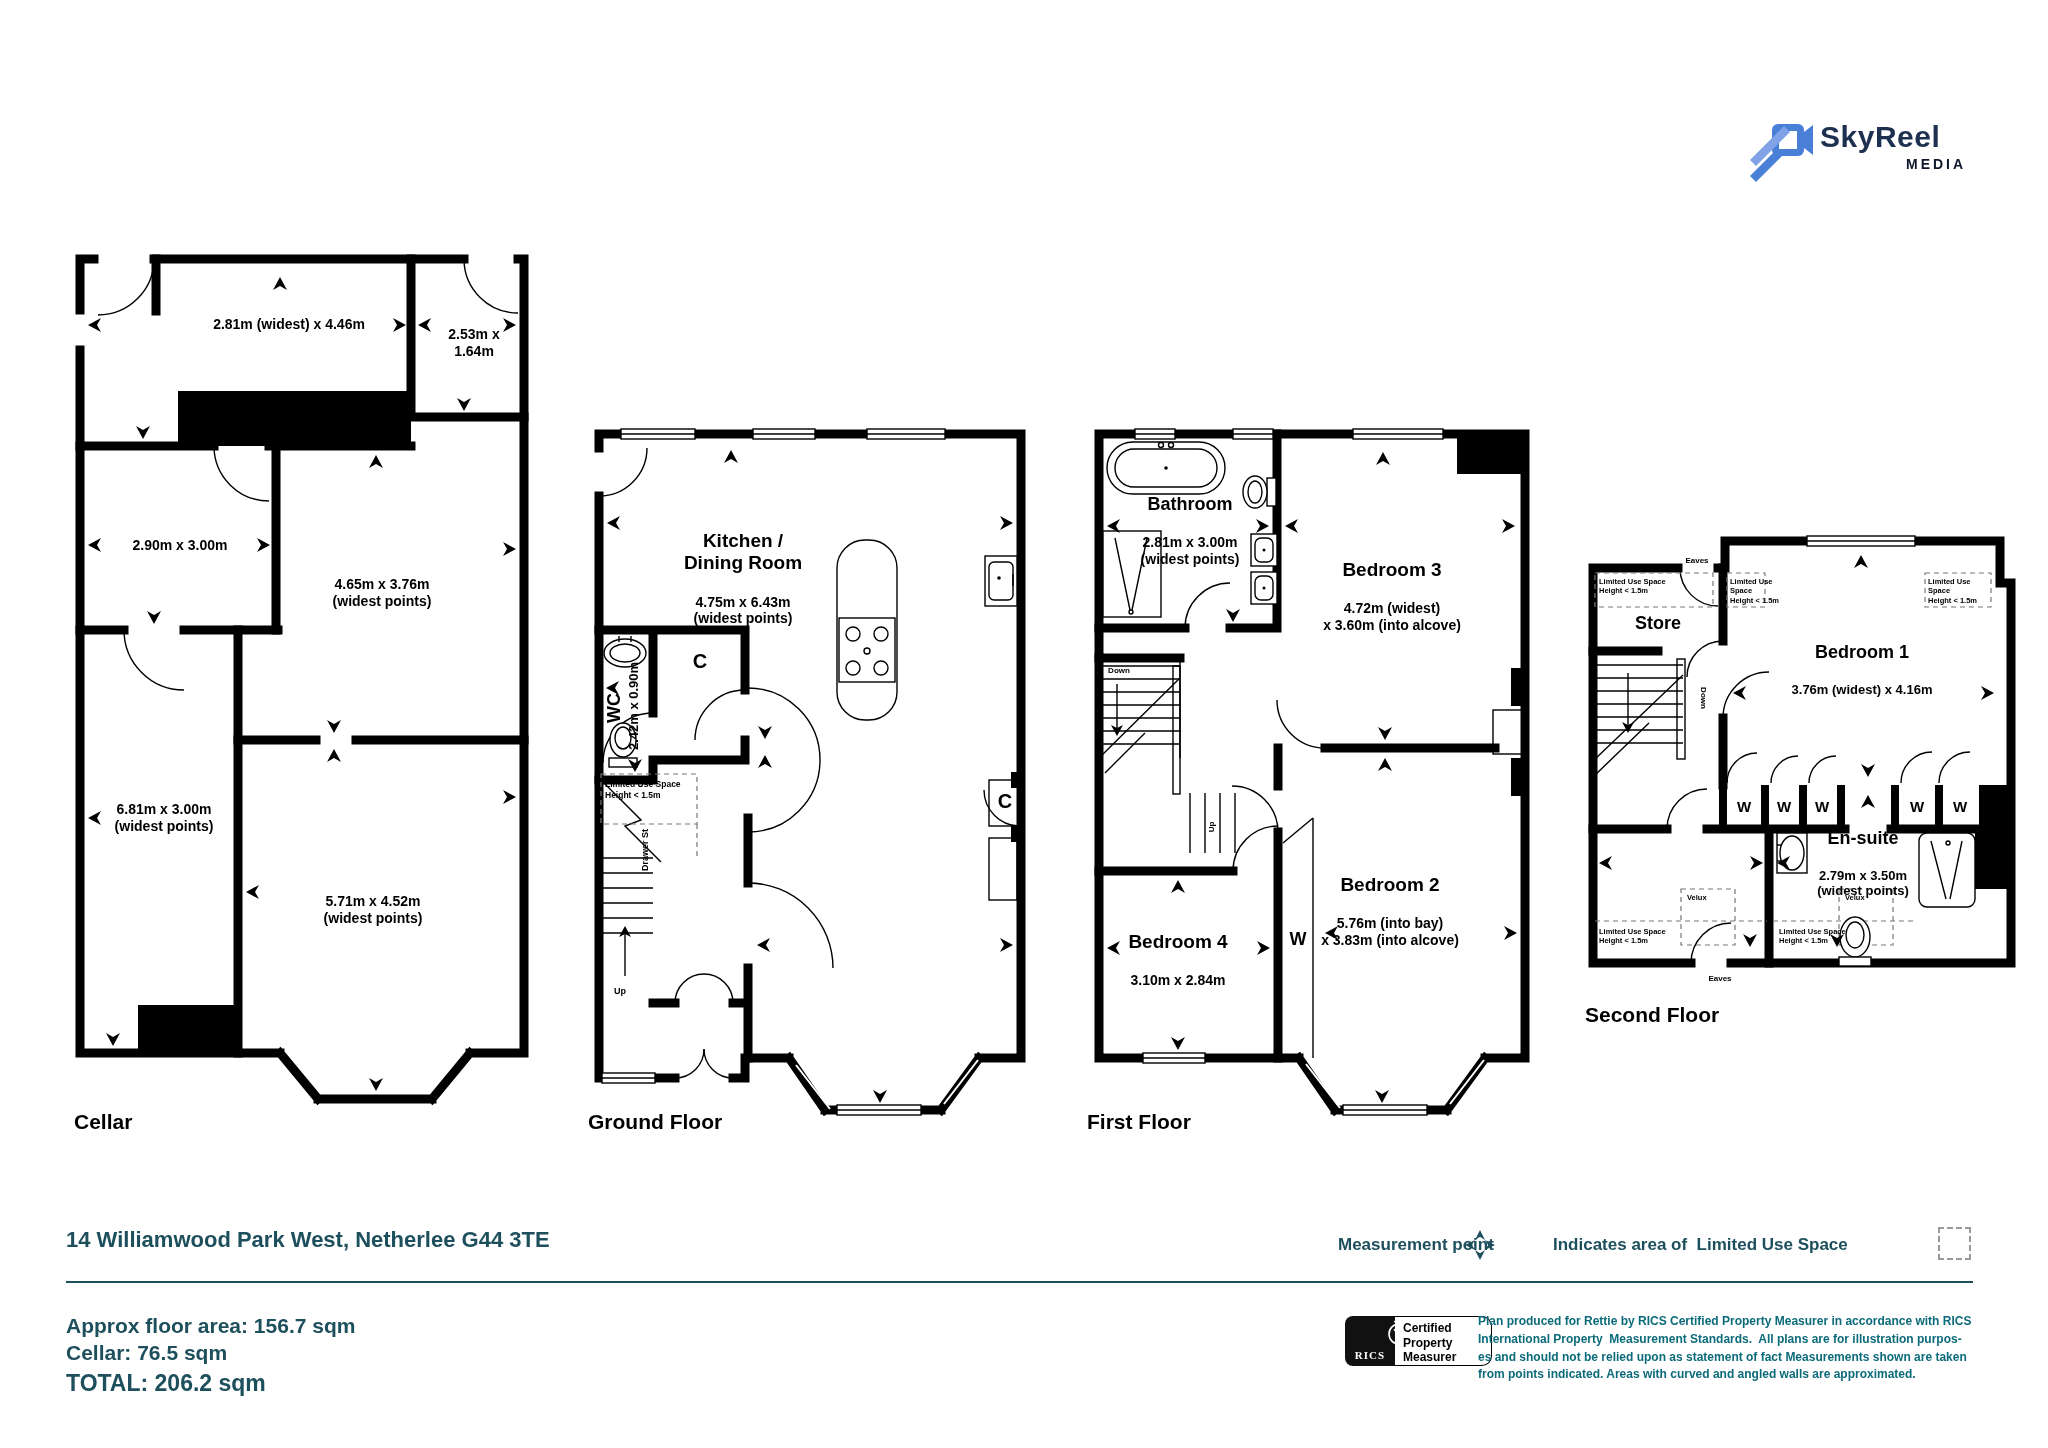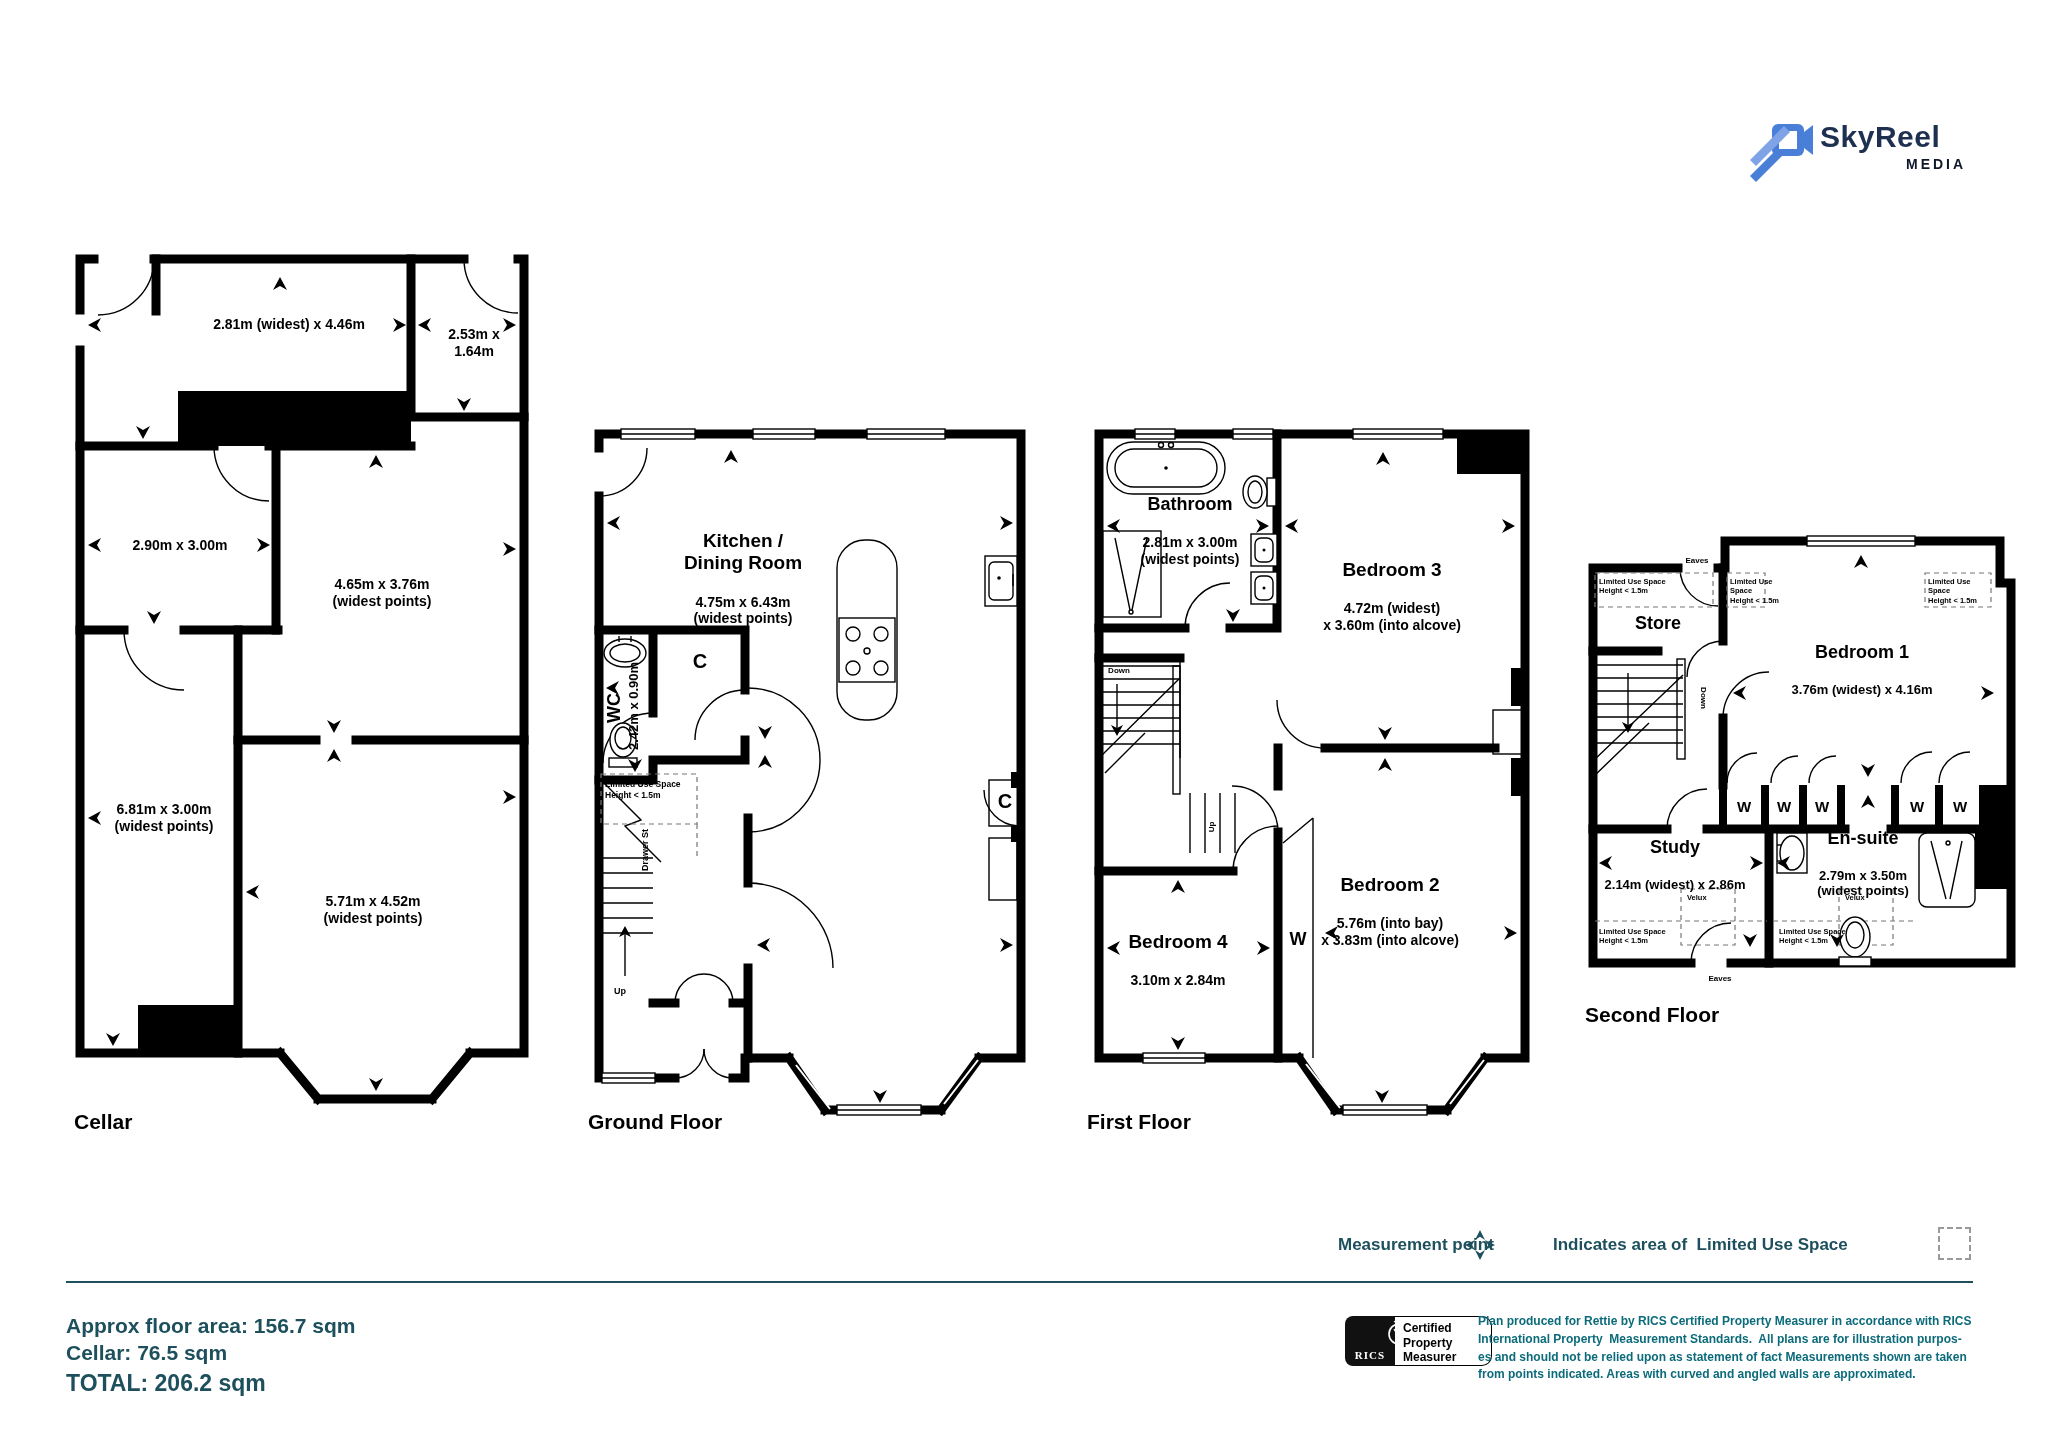--- a/index.html
+++ b/index.html
@@ -375,24 +375,20 @@
     <div class="lbl" style="left:279px;top:137px">
       <div class="rname2">Bedroom 1</div>
       <div class="rdims2">3.76m (widest) x 4.16m</div>
     </div>
     <div class="lbl rotr xsmall" style="left:120px;top:165px">Down</div>
     <div class="lbl wlab2" style="left:161px;top:274px">W</div>
     <div class="lbl wlab2" style="left:201px;top:274px">W</div>
     <div class="lbl wlab2" style="left:239px;top:274px">W</div>
     <div class="lbl wlab2" style="left:334px;top:274px">W</div>
     <div class="lbl wlab2" style="left:377px;top:274px">W</div>
-    <div class="lbl" style="left:92px;top:332px">
-      <div class="rname2">Study</div>
-      <div class="rdims2">2.14m (widest) x 2.86m</div>
-    </div>
     <div class="lbl" style="left:280px;top:330px">
       <div class="rname2">En-suite</div>
       <div class="rdims2">2.79m x 3.50m
 (widest points)</div>
     </div>
     <div class="tinyXS" style="left:16px;top:44px;width:80px">Limited Use Space
 Height &lt; 1.5m</div>
     <div class="tinyXS" style="left:147px;top:44px;width:60px">Limited Use Space
 Height &lt; 1.5m</div>
     <div class="tinyXS" style="left:345px;top:44px;width:62px">Limited Use Space
@@ -400,20 +396,21 @@
     <div class="tinyXS" style="left:16px;top:394px;width:80px">Limited Use Space
 Height &lt; 1.5m</div>
     <div class="tinyXS" style="left:196px;top:394px;width:80px">Limited Use Space
 Height &lt; 1.5m</div>
     <div class="tinyXS" style="left:104px;top:360px">Velux</div>
     <div class="tinyXS" style="left:262px;top:360px">Velux</div>
     <div class="lbl xsmall" style="left:137px;top:446px">Eaves</div>
   </div>
   <div class="floorname" style="left:1585px;top:1003px">Second Floor</div>
 
+  <div class="address">14 Williamwood Park West, Netherlee G44 3TE</div>
 
   <div class="leg-mp">Measurement point</div>
   <svg class="mp-icon" width="32" height="32" viewBox="0 0 32 32">
     <path fill="#1d4f5c" d="M16,1 l-5,10 l5,-3.2 l5,3.2 z M16,31 l-5,-10 l5,3.2 l5,-3.2 z M1,16 l10,-5 l-3.2,5 l3.2,5 z M31,16 l-10,-5 l3.2,5 l-3.2,5 z"></path>
   </svg>
   <div class="leg-lus">Indicates area of  Limited Use Space</div>
   <div class="lus-box"></div>
 
   <div class="divider"></div>
 

